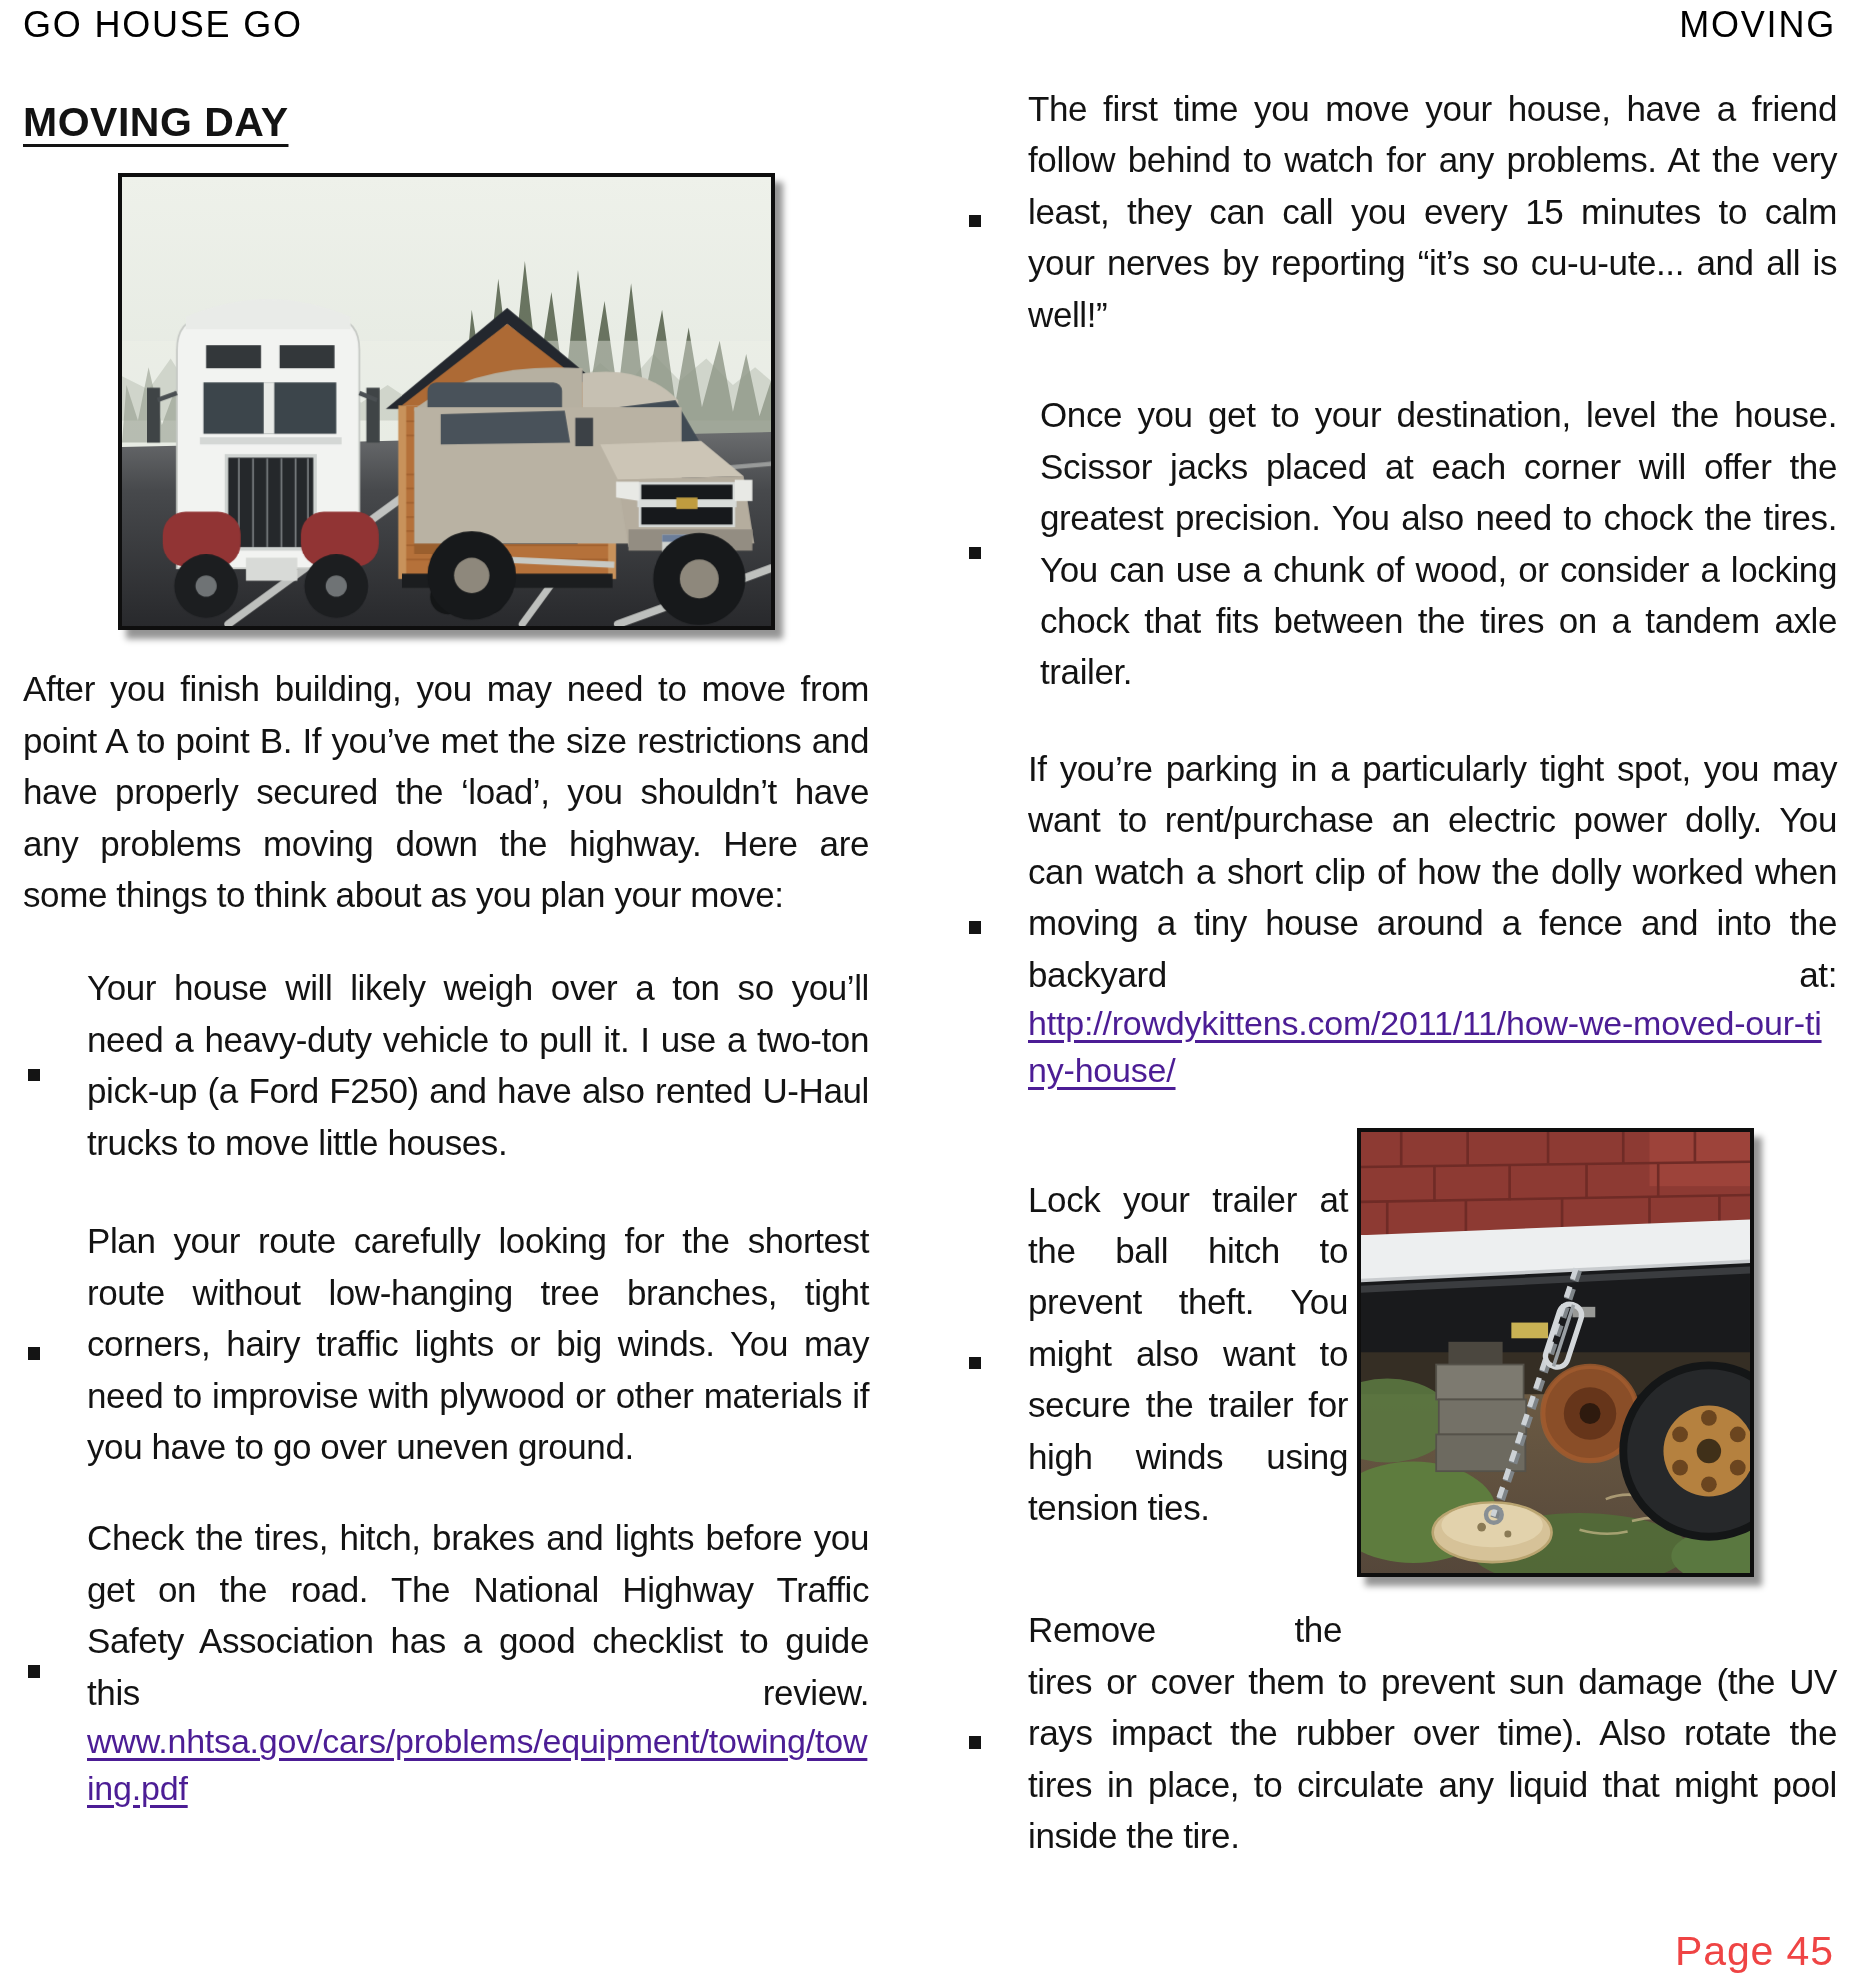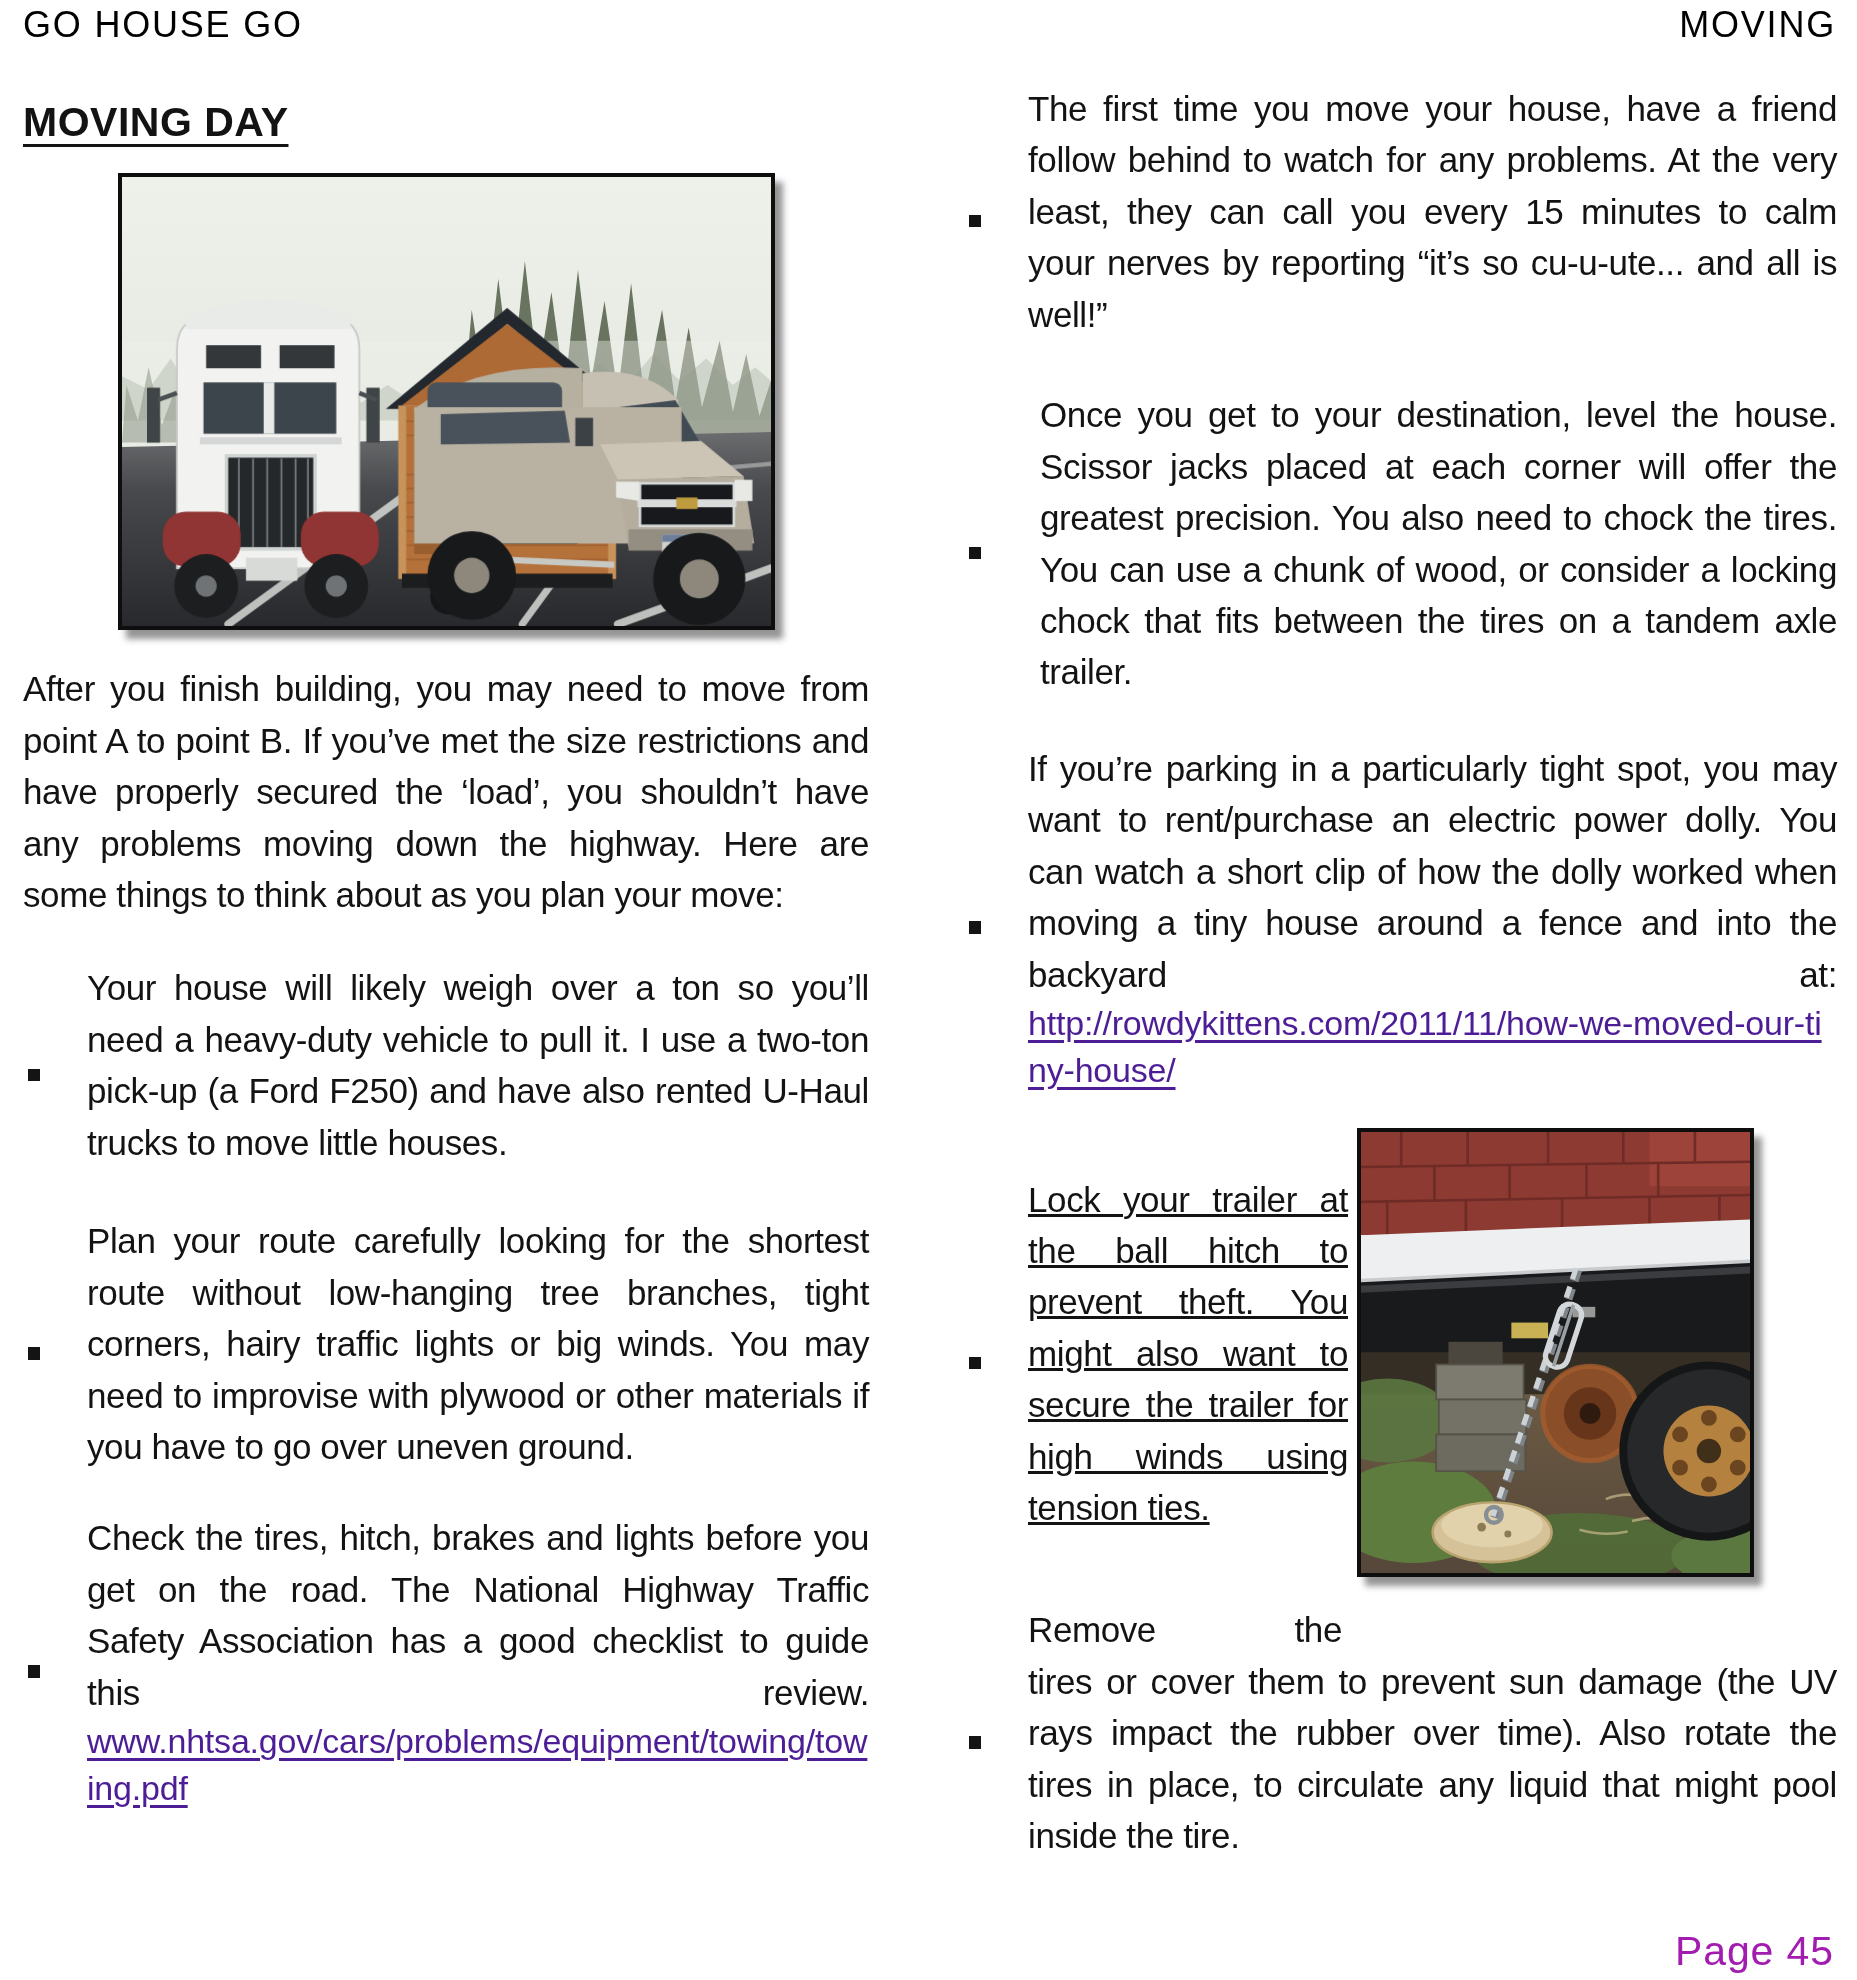--- a/index.html
+++ b/index.html
@@ -11,21 +11,21 @@
     color: #131313;
   }
   .hdr {
     position: absolute; top: 3.6px; font-size: 36px; color: #000000;
     letter-spacing: 1.8px; font-weight: 400;
   }
   .hdr-left  { left: 23px; }
   .hdr-right { right: 21px; }
   .ftr {
     position: absolute; right: 23px; bottom: 5.5px;
-    font-size: 41px; color: #a21caf; letter-spacing: 0.9px;
+    font-size: 41px; color: #ef4444; letter-spacing: 0.9px;
   }
   .col { position: absolute; }
   .col-left  { left: 23px;  top: 84px; width: 846px; }
   .col-right { left: 964px; top: 65px; width: 873px; }
 
   .heading {
     text-align: left; font-weight: bold; font-size: 41px;
     text-decoration: underline; text-decoration-thickness: 2.7px;
     text-underline-offset: 8.2px; letter-spacing: 0.5px;
     margin: 14.5px 0 27px;
@@ -53,21 +53,21 @@
     display: block; width: 12.7px; height: 12.7px; background: #141414;
     margin-top: 19px; margin-left: 4.5px;
   }
   .bwrap { flex: 1 1 auto; min-width: 0; }
 
   .b-l1 { margin-bottom: 47px; }
   .b-l2 { margin-bottom: 40px; }
   .b-r1 { margin-top: 18px; margin-bottom: 49px; }
   .b-r2 { margin-bottom: 45px; gap: 12px; }
   .b-r3 { margin-bottom: 36px; }
-  .b-r4 { margin-bottom: 27px; text-decoration: underline; }
+  .b-r4 { margin-bottom: 27px; }
 
   .doc-link {
     display: block; color: #4c1d95; text-decoration: underline;
     text-underline-offset: 4.5px;
     font-size: 34px; line-height: 1.38; letter-spacing: -0.2px;
     word-break: break-all; text-align: left;
   }
   .narrow { flex: 0 0 320px; }
   .first-line { display: flex; justify-content: space-between; width: 314px; }
 </style>

